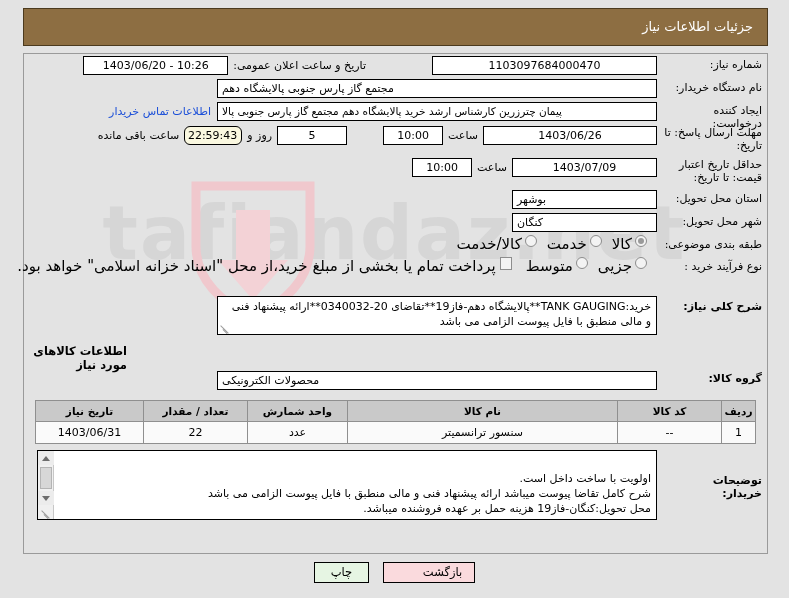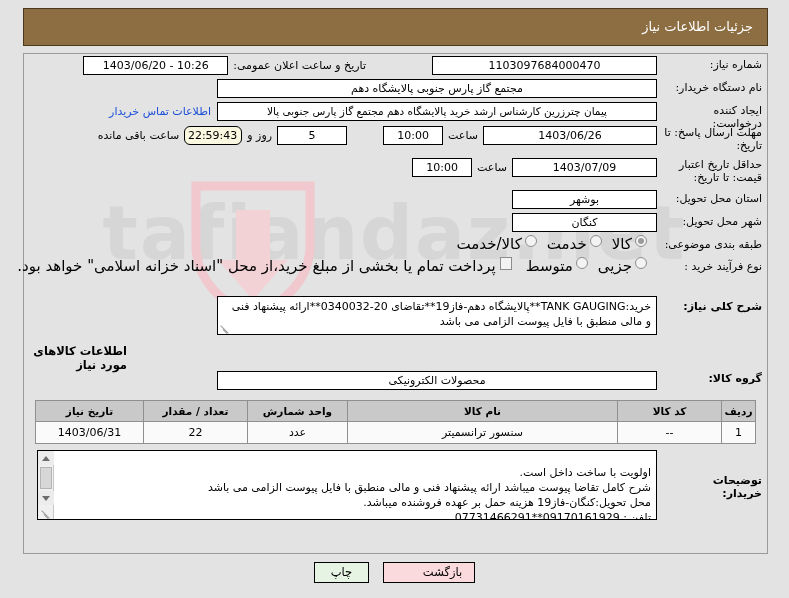--- a/index.html
+++ b/index.html
@@ -97,21 +97,21 @@
     gap: 0;
   }
 
   .inp {
     background: #ffffff;
     border: 1px solid #000000;
     height: 19px;
     line-height: 17px;
     font-size: 11px;
     color: #000;
-    text-align: center;
+    text-align: left;
     padding: 0 4px;
     margin: 0 0 0 0;
     overflow: hidden;
     white-space: nowrap;
     display: block;
   }
   .inp.ctr { text-align: center; }
   .inp.yellow { background: #faf8e0; }
 
   .mini-lbl {
@@ -226,21 +226,21 @@
 
   
   .notebox {
     position: relative;
     background: #fff;
     border: 1px solid #000;
     overflow: hidden;
   }
   .notebox .lines {
     position: absolute;
-    right: 5px; top: 14px;
+    right: 5px; top: 20px;
     left: 20px;
     font-size: 11px;
     line-height: 15px;
     color: #000;
     text-align: right;
   }
   .sbar {
     position: absolute;
     left: 0; top: 0; bottom: 0;
     width: 16px;

